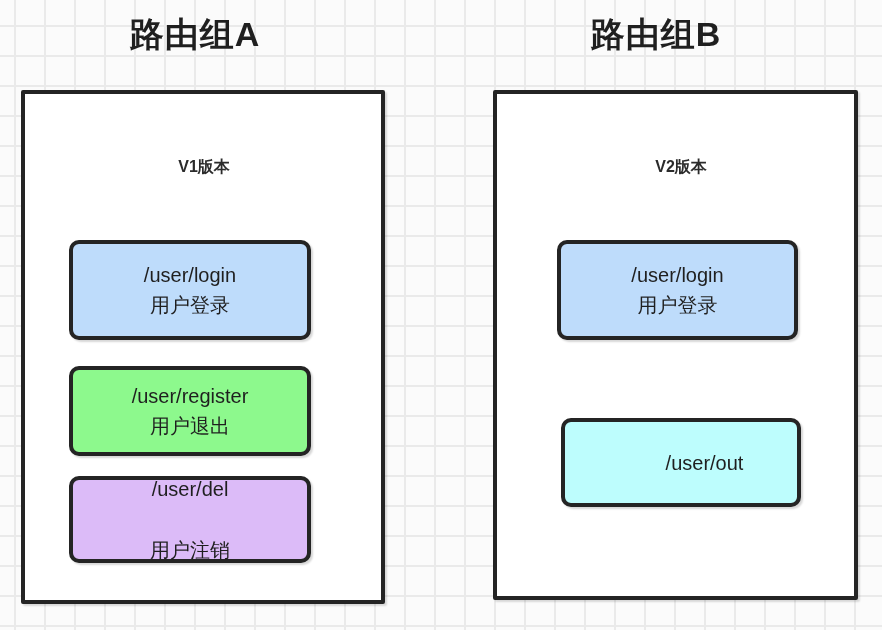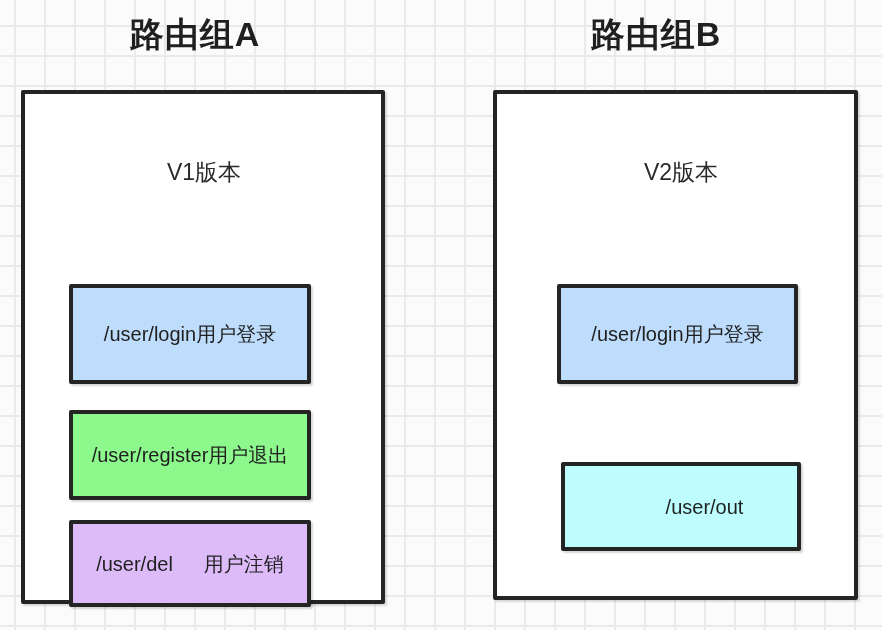--- a/index.html
+++ b/index.html
@@ -29,32 +29,32 @@
   .outer-box{
     position:absolute;
     background:#ffffff;
     border:4px solid var(--border);
     border-radius:2px;
     box-shadow:2px 2px 2px rgba(0,0,0,0.14);
   }
   .version-label{
     position:absolute;top:157px;
     transform:translateX(-50%);
-    font-size:23px;font-weight:normal;color:#2b2b2b;
+    font-size:16px;font-weight:bold;color:#2b2b2b;
     white-space:nowrap;
   }
   .route-box{
     position:absolute;
     border:4px solid var(--border);
-    border-radius:2px;
+    border-radius:10px;
     box-shadow:2px 2px 2px rgba(0,0,0,0.16);
-    display:flex;
+    display:flex;flex-direction:column;
     align-items:center;justify-content:center;
     text-align:center;
-    font-size:20px;line-height:30px;color:var(--text);margin-top:44px;
+    font-size:20px;line-height:30px;color:var(--text);
   }
   
   .a-title{left:195px;}
   .a-box{left:21px;top:90px;width:364px;height:514px;}
   .a-version{left:204px;}
   .a-route0{left:69px;top:240px;width:242px;height:100px;}
   .a-route1{left:69px;top:366px;width:242px;height:90px;align-items:center;}
   .a-route2{left:69px;top:476px;width:242px;height:87px;}
   
   .b-title{left:656px;}

